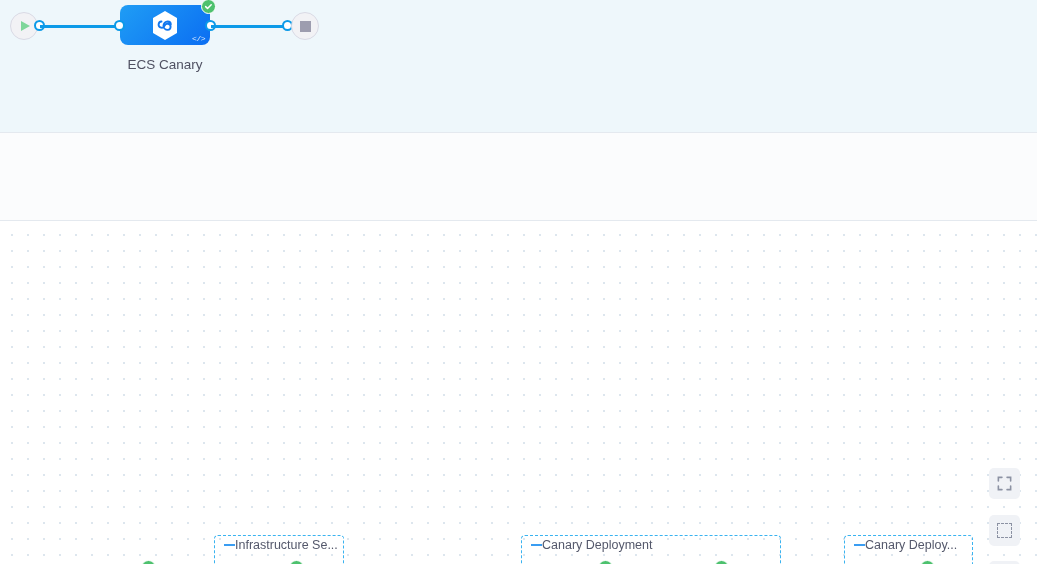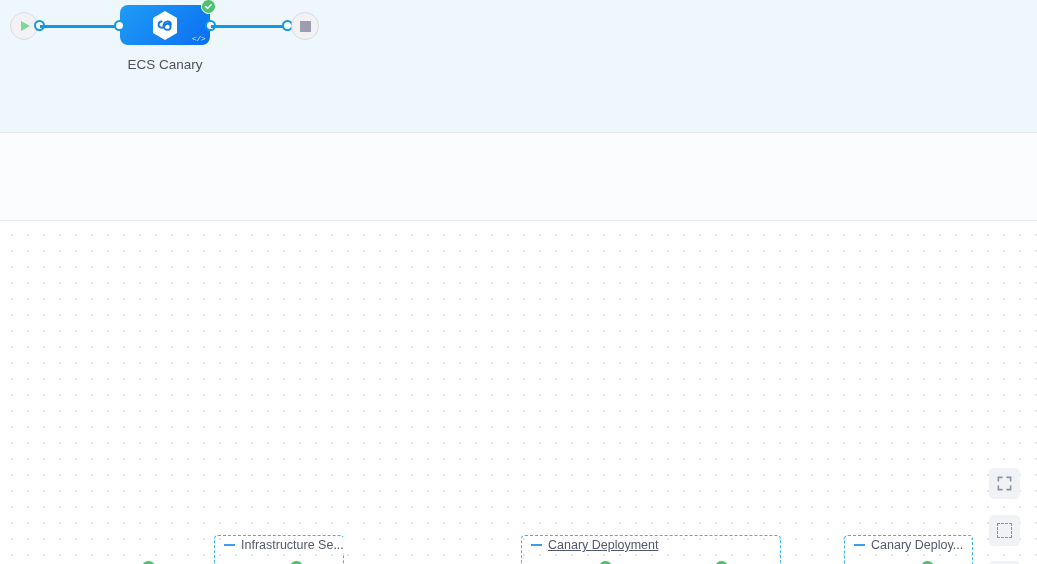--- a/index.html
+++ b/index.html
@@ -139,21 +139,21 @@
 
   
   .group-box {
     position: absolute;
     border: 1.2px dashed #3ab3f0;
     border-radius: 4px;
     background: transparent;
   }
   .group-label {
     position: absolute;
-    display: flex; align-items: center; gap: 6px;
+    display: flex; align-items: center; 
     font-size: 12.5px; color: #54586b;
     background: #ffffff;
     padding: 1px 5px 1px 3px;
     white-space: nowrap;
   }
   .group-dash {
     display: inline-block;
     width: 11px; height: 2px;
     background: #3a9df2;
   }
@@ -243,21 +243,21 @@
 
 <div class="canvas">
 
   <div class="group-box" style="left:214px; top:314px; width:130px; height:158px;"></div>
   <div class="group-label" style="left:221px; top:316px;">
     <span class="group-dash"></span>
     <span>Infrastructure Se...</span>
   </div>
 
   <div class="group-box" style="left:521px; top:314px; width:260px; height:158px;"></div>
-  <div class="group-label" style="left:528px; top:316px;text-decoration:underline;">
+  <div class="group-label" style="left:528px; top:316px;">
     <span class="group-dash"></span>
     <span>Canary Deployment</span>
   </div>
 
   <div class="group-box" style="left:844px; top:314px; width:129px; height:158px;"></div>
   <div class="group-label" style="left:851px; top:316px;">
     <span class="group-dash"></span>
     <span>Canary Deploy...</span>
   </div>
 

